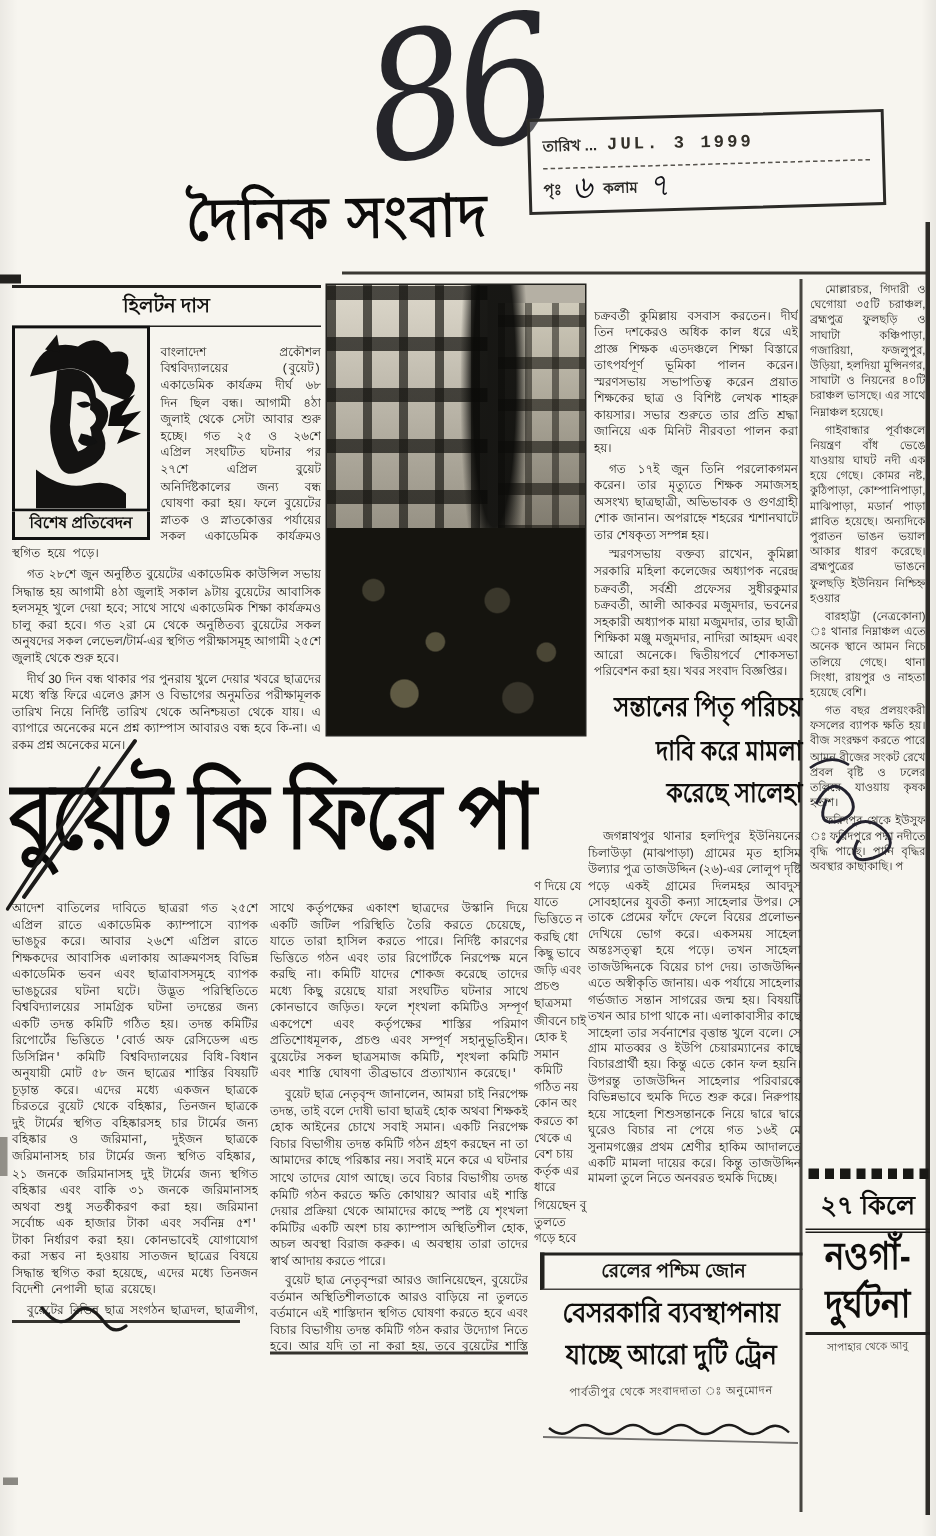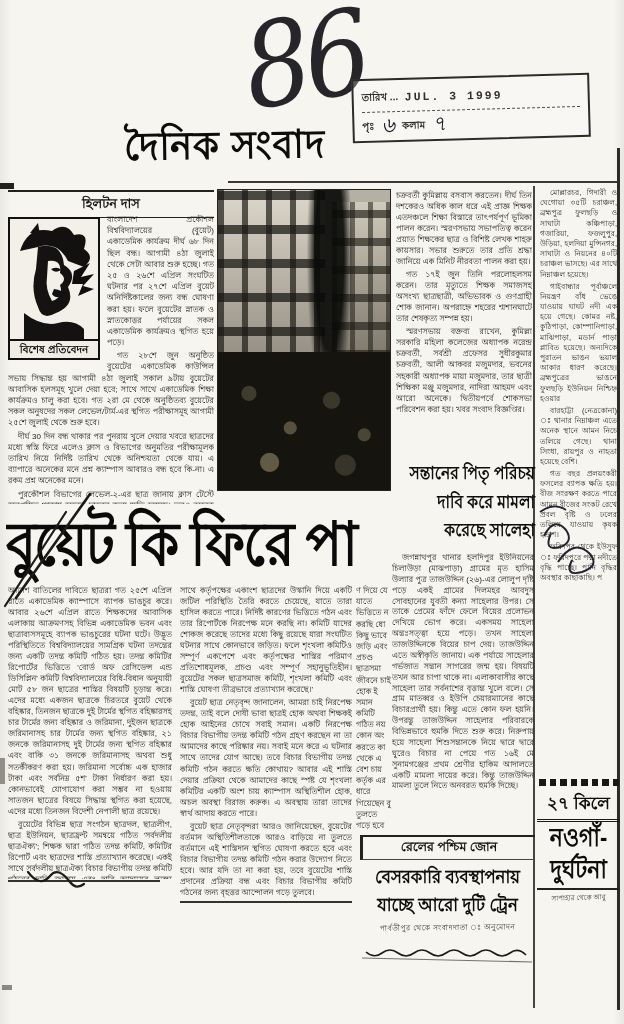--- a/index.html
+++ b/index.html
@@ -33,21 +33,21 @@
   
   .byline-box{left:8px;top:190px;width:206px;border-top:2px solid #23221f;border-bottom:1.5px solid #23221f;
               text-align:center;font-size:13px;font-weight:bold;padding:2px 0;color:#141311;}
   .intro-block{left:8px;top:214px;width:206px;height:290px;overflow:hidden;
                font-size:8px;line-height:1.4;text-align:justify;color:#21201c;}
   .portrait-wrap{float:left;width:92px;margin:3px 7px 2px 0;border-radius:31px;}
   .portrait{width:88px;height:120px;border:2px solid #111;background:#f2f0e9;display:block;}
   .portrait-label{width:88px;border:2px solid #111;border-top:0;text-align:center;
                   font-size:10.5px;font-weight:900;padding:1px 0;background:#efede5;color:#0f0e0c;}
   p.ind{margin:0 0 2px;text-indent:10px;}
-  p.noind{margin:0 0 2px;}
+  p.noind{margin:16px 0 2px;font-family:Liberation Mono, monospace;}
   .photo{left:218px;top:190px;width:172px;height:300px;background:#b5b0a4;outline:1px solid #23221f;overflow:hidden;}
   .ph-bldg{position:absolute;left:0;top:0;width:62%;height:60%;
      background:
        repeating-linear-gradient(0deg, rgba(25,24,20,.75) 0 9px, rgba(0,0,0,0) 9px 34px),
        repeating-linear-gradient(90deg, rgba(28,27,22,.7) 0 6px, rgba(0,0,0,0) 6px 24px),
        linear-gradient(#ddd8cb,#8f8a7d);}
   .ph-bldg2{position:absolute;right:0;top:4%;width:34%;height:52%;
      background:
        repeating-linear-gradient(0deg, rgba(30,28,22,.65) 0 8px, rgba(0,0,0,0) 8px 28px),
        repeating-linear-gradient(90deg, rgba(30,28,22,.55) 0 5px, rgba(0,0,0,0) 5px 18px),
@@ -159,21 +159,21 @@
   <div class="abs photo">
     <div class="ph-bldg"></div>
     <div class="ph-bldg2"></div>
     <div class="ph-tree"></div>
     <div class="ph-band"></div>
     <div class="ph-foliage"></div>
   </div>
 
   <div class="abs memorial">
     <p class="noind">চক্রবর্তী কুমিল্লায় বসবাস করতেন। দীর্ঘ তিন দশকেরও অধিক কাল ধরে এই প্রাজ্ঞ শিক্ষক এতদঞ্চলে শিক্ষা বিস্তারে তাৎপর্যপূর্ণ ভূমিকা পালন করেন। স্মরণসভায় সভাপতিত্ব করেন প্রয়াত শিক্ষকের ছাত্র ও বিশিষ্ট লেখক শাহরু কায়সার। সভার শুরুতে তার প্রতি শ্রদ্ধা জানিয়ে এক মিনিট নীরবতা পালন করা হয়।</p>
-    <p class="ind">গত ১৭ই জুন তিনি পরলোহলসম করেন। তার মৃত্যুতে শিক্ষক সমাজসহ অসংখ্য ছাত্রছাত্রী, অভিভাবক ও গুণগ্রাহী শোক জানান। অপরাহ্নে শহরের শ্মশানঘাটে তার শেষকৃত্য সম্পন্ন হয়।</p>
+    <p class="ind">গত ১৭ই জুন তিনি পরলোকগমন করেন। তার মৃত্যুতে শিক্ষক সমাজসহ অসংখ্য ছাত্রছাত্রী, অভিভাবক ও গুণগ্রাহী শোক জানান। অপরাহ্নে শহরের শ্মশানঘাটে তার শেষকৃত্য সম্পন্ন হয়।</p>
     <p class="ind">স্মরণসভায় বক্তব্য রাখেন, কুমিল্লা সরকারি মহিলা কলেজের অধ্যাপক নরেন্দ্র চক্রবর্তী, সর্বশ্রী প্রফেসর সুধীরকুমার চক্রবর্তী, আলী আকবর মজুমদার, ভবনের সহকারী অধ্যাপক মায়া মজুমদার, তার ছাত্রী শিক্ষিকা মঞ্জু মজুমদার, নাদিরা আহমদ এবং আরো অনেকে। দ্বিতীয়পর্বে শোকসভা পরিবেশন করা হয়। খবর সংবাদ বিজ্ঞপ্তির।</p>
   </div>
 
   <div class="abs saleha-head">
     <div class="hl">সন্তানের পিতৃ পরিচয়</div>
     <div class="hl">দাবি করে মামলা</div>
     <div class="hl">করেছে সালেহা</div>
   </div>
   <div class="abs saleha-body">
     <p class="ind">জগন্নাথপুর থানার হলদিপুর ইউনিয়নের চিলাউড়া (মাঝপাড়া) গ্রামের মৃত হাসিম উল্যার পুত্র তাজউদ্দিন (২৬)-এর লোলুপ দৃষ্টি পড়ে একই গ্রামের দিলমহর আবদুস সোবহানের যুবতী কন্যা সাহেলার উপর। সে তাকে প্রেমের ফাঁদে ফেলে বিয়ের প্রলোভন দেখিয়ে ভোগ করে। একসময় সাহেলা অন্তঃসত্ত্বা হয়ে পড়ে। তখন সাহেলা তাজউদ্দিনকে বিয়ের চাপ দেয়। তাজউদ্দিন এতে অস্বীকৃতি জানায়। এক পর্যায়ে সাহেলার গর্ভজাত সন্তান সাগরের জন্ম হয়। বিষয়টি তখন আর চাপা থাকে না। এলাকাবাসীর কাছে সাহেলা তার সর্বনাশের বৃত্তান্ত খুলে বলে। সে গ্রাম মাতব্বর ও ইউপি চেয়ারম্যানের কাছে বিচারপ্রার্থী হয়। কিন্তু এতে কোন ফল হয়নি। উপরন্তু তাজউদ্দিন সাহেলার পরিবারকে বিভিন্নভাবে হুমকি দিতে শুরু করে। নিরুপায় হয়ে সাহেলা শিশুসন্তানকে নিয়ে দ্বারে দ্বারে ঘুরেও বিচার না পেয়ে গত ১৬ই মে সুনামগঞ্জের প্রথম শ্রেণীর হাকিম আদালতে একটি মামলা দায়ের করে। কিন্তু তাজউদ্দিন মামলা তুলে নিতে অনবরত হুমকি দিচ্ছে।</p>

